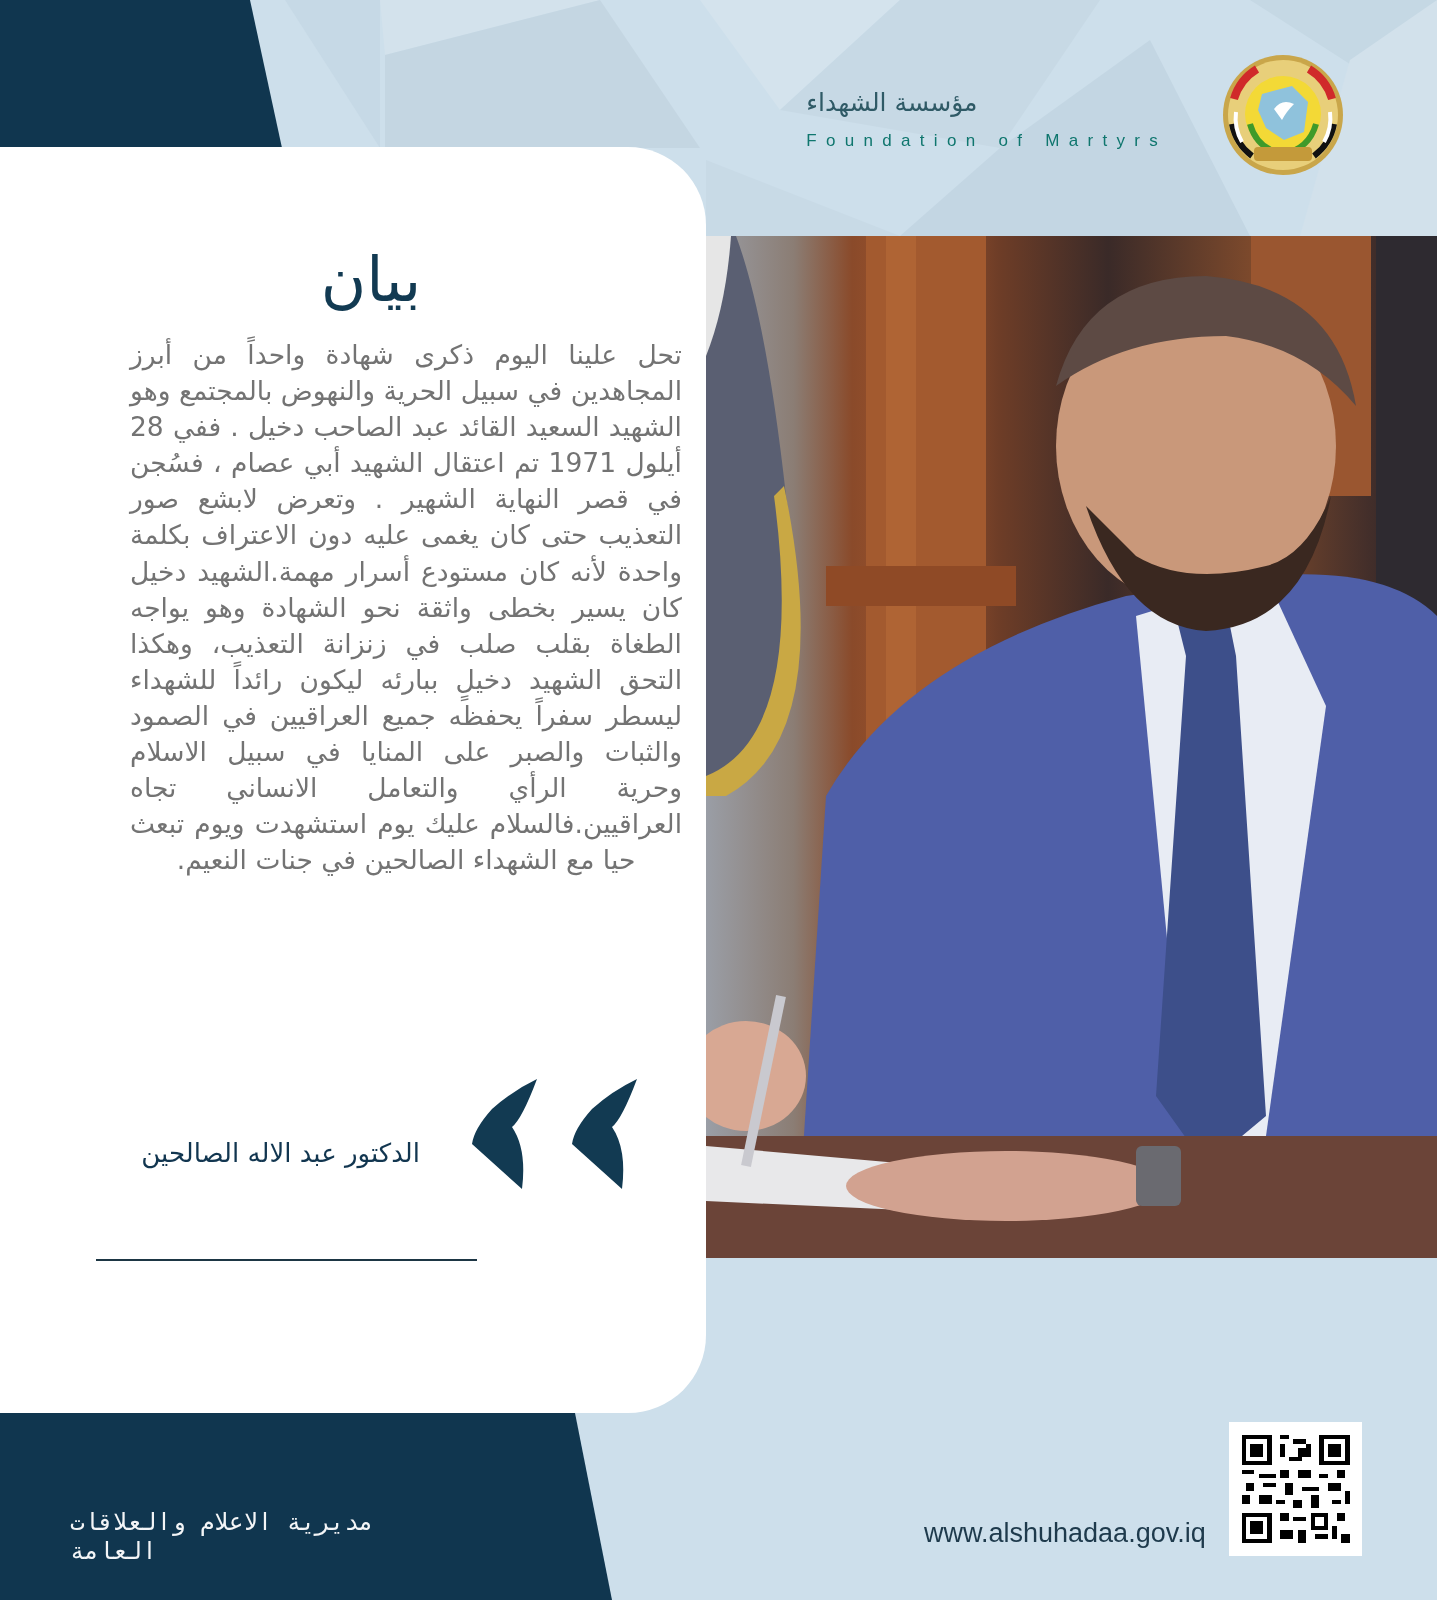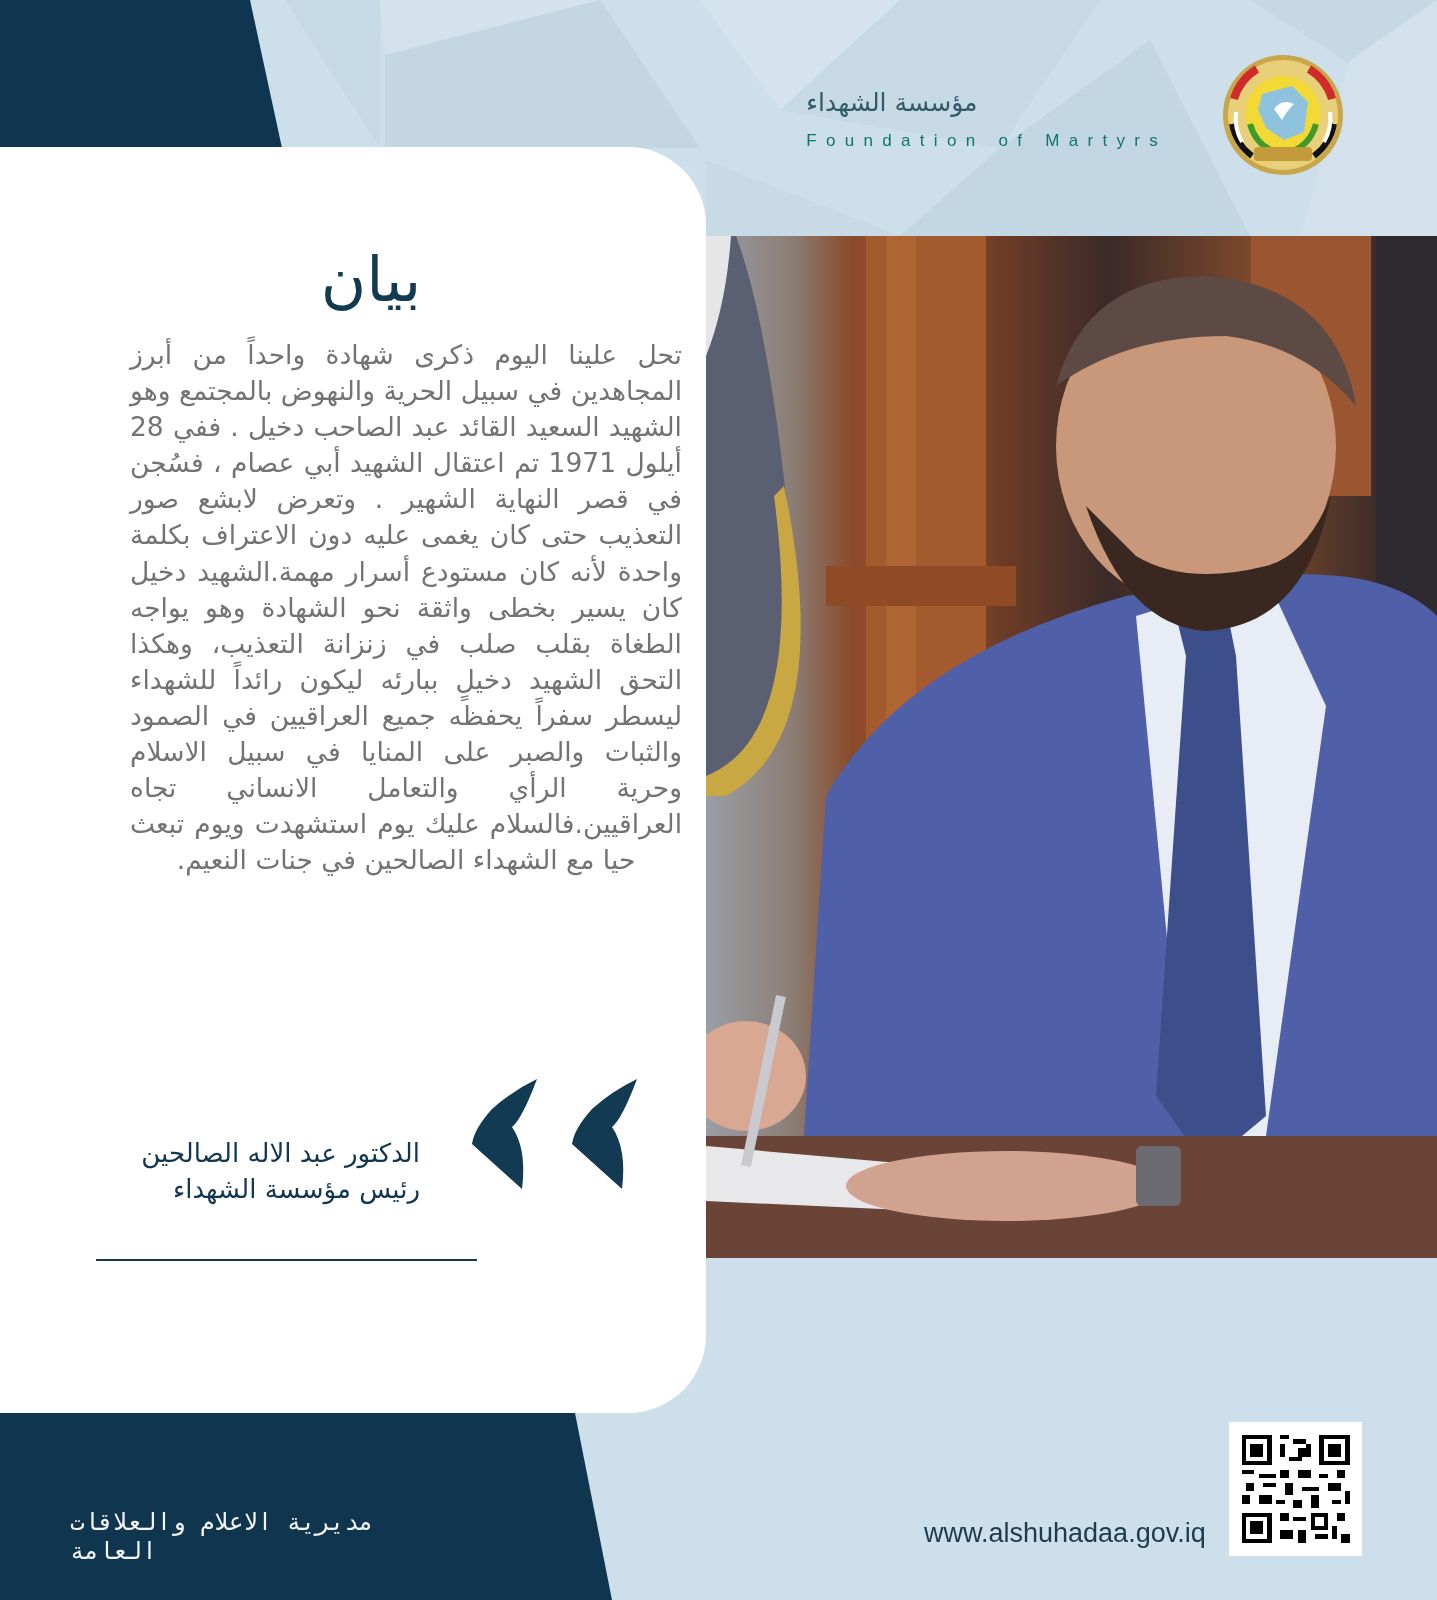--- a/index.html
+++ b/index.html
@@ -139,21 +139,20 @@
 
   <div class="quote-marks">
     <svg viewBox="0 0 200 120">
       <path d="M85,0 Q70,40 60,48 Q75,70 70,110 L20,65 Q22,50 40,30 Q60,12 85,0 Z" fill="#123a52"></path>
       <path d="M185,0 Q170,40 160,48 Q175,70 170,110 L120,65 Q122,50 140,30 Q160,12 185,0 Z" fill="#123a52"></path>
     </svg>
   </div>
 
   <div class="signature">
     <div>الدكتور عبد الاله الصالحين</div>
-    <div>رئيس مؤسسة الشهداء</div>
   </div>
   <div class="divider"></div>
 </div>
 
 <div class="photo">
   <svg viewBox="0 0 731 1022" preserveAspectRatio="none">
 
     <rect x="160" y="0" width="120" height="1022" fill="#a35a2f"></rect>
     <rect x="180" y="0" width="30" height="1022" fill="#b86a38" opacity="0.6"></rect>
     <rect x="120" y="330" width="190" height="40" fill="#8f4a26"></rect>

